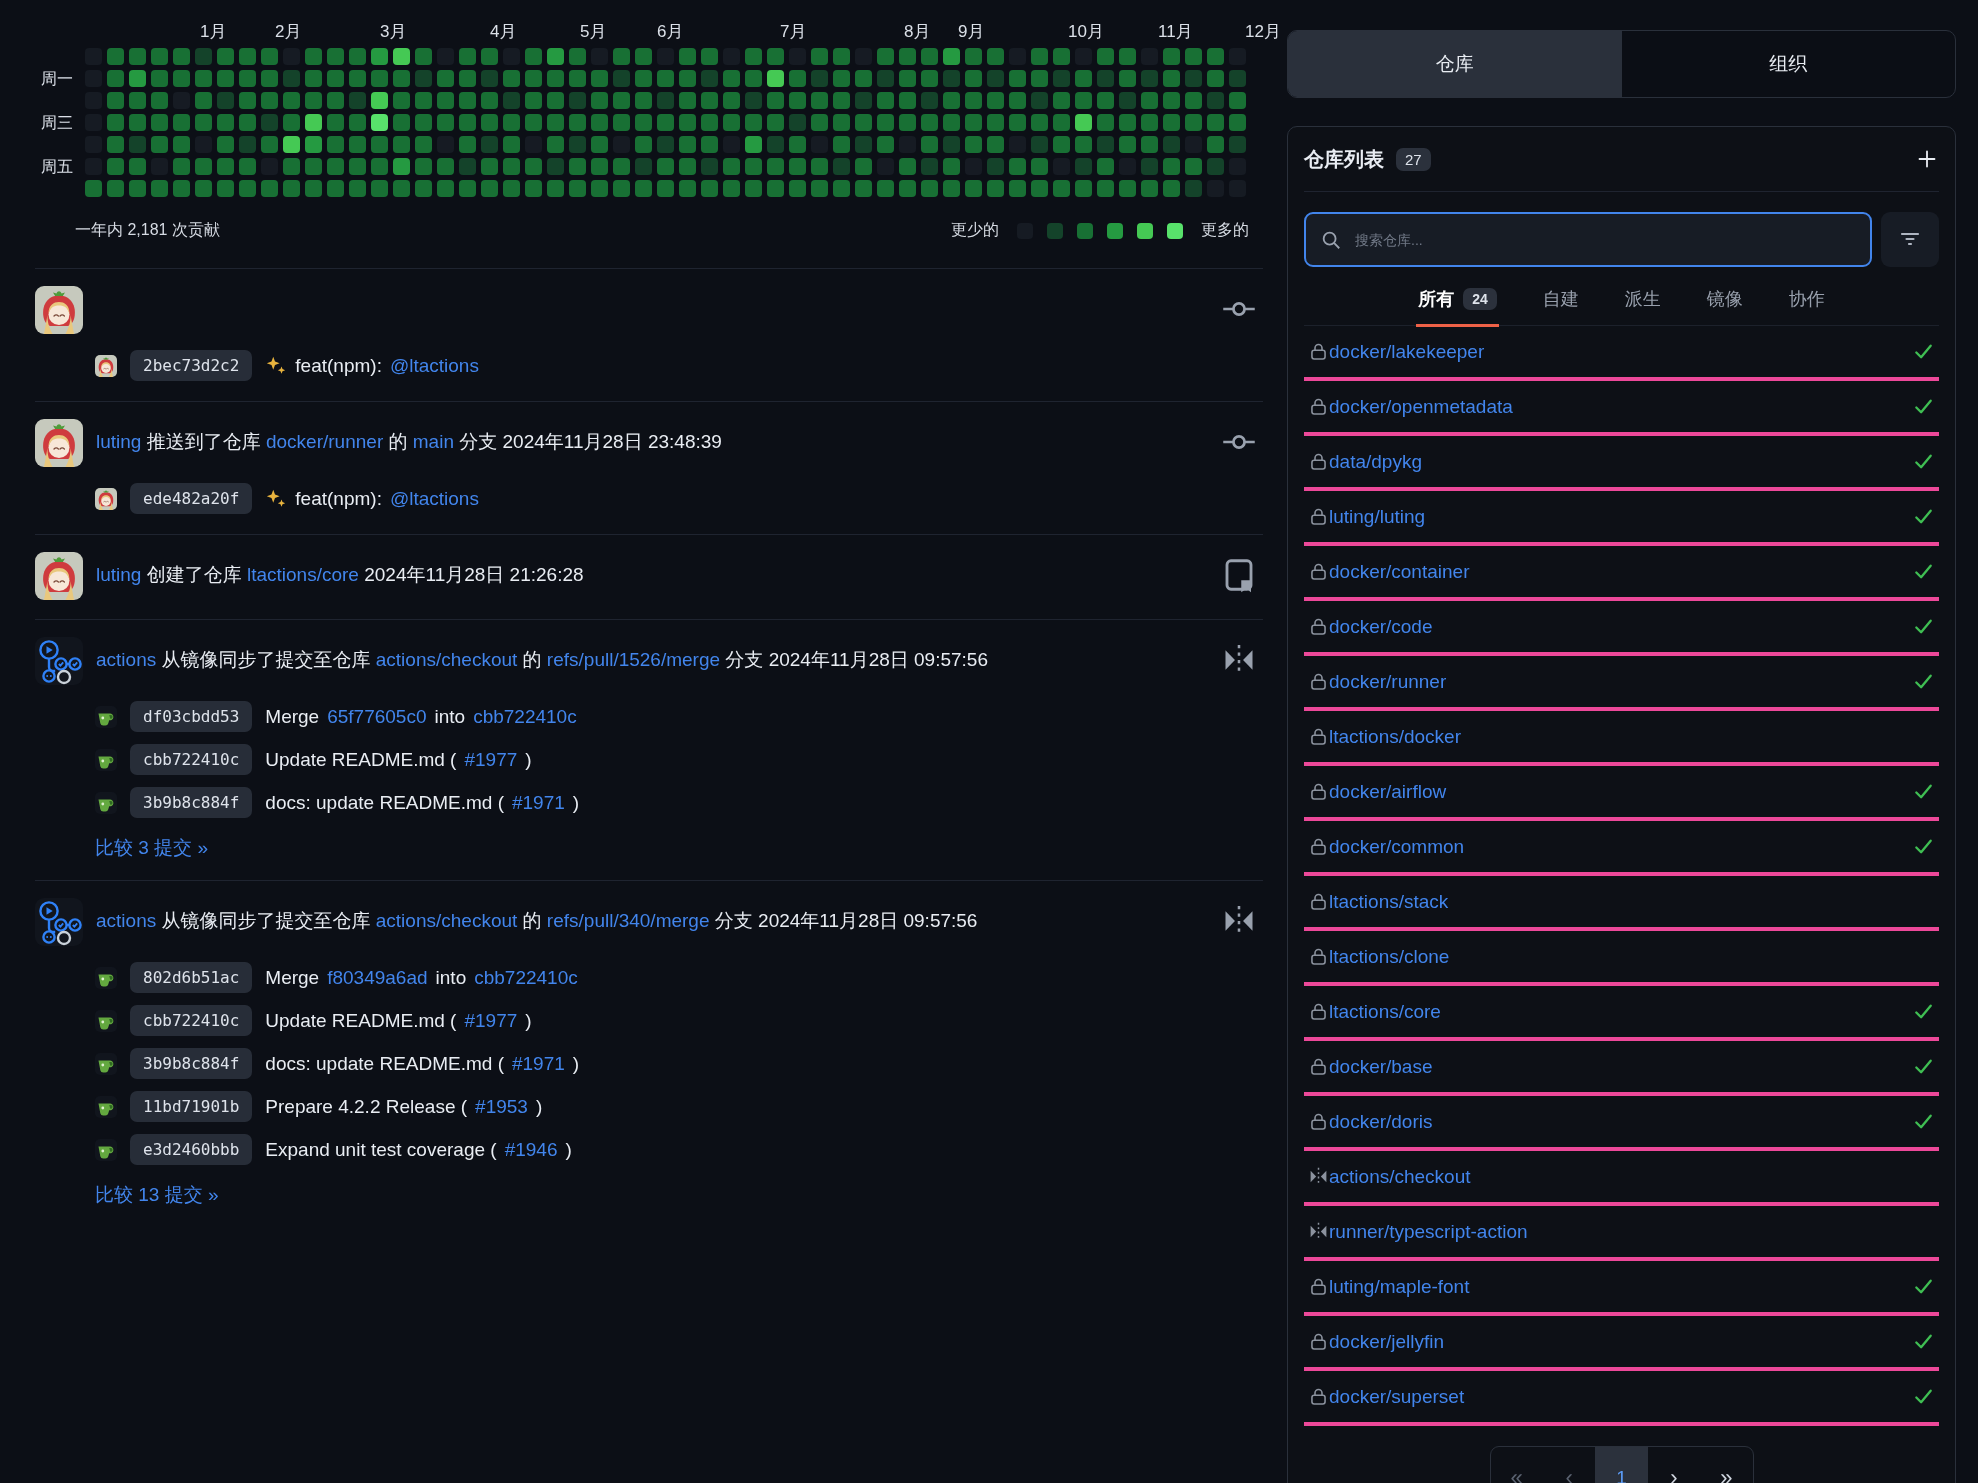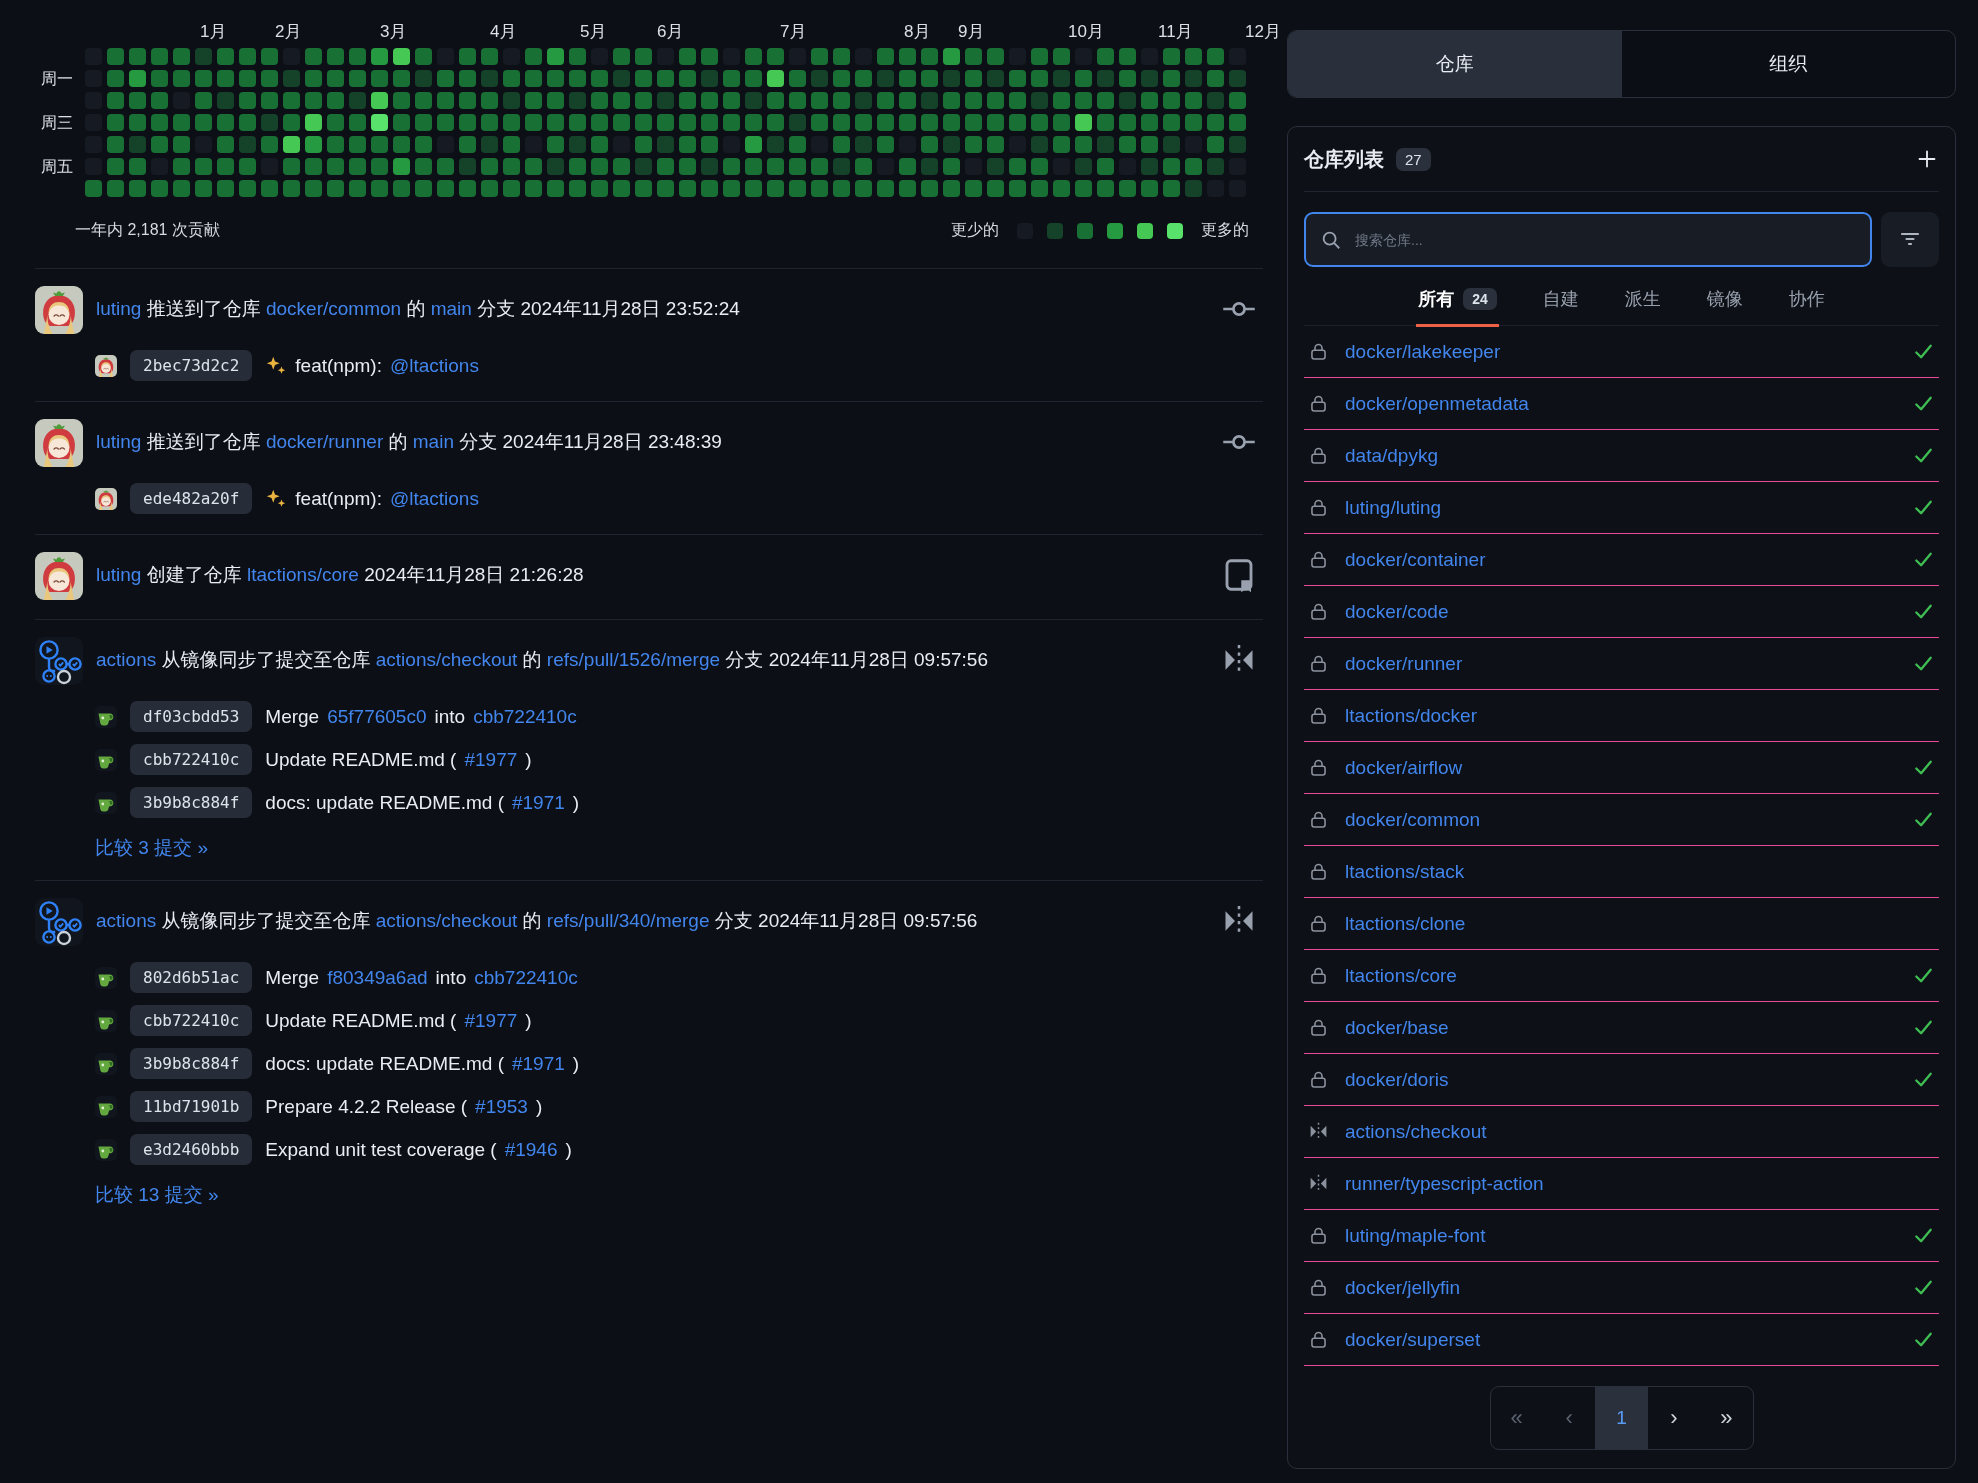--- a/index.html
+++ b/index.html
@@ -66,21 +66,21 @@
         align-items:center;justify-content:center;color:#aeb5c1;cursor:pointer;}
   .fbtn svg{width:24px;height:24px;}
 
   .filters{display:flex;justify-content:center;align-items:flex-end;gap:42px;margin-top:20px;
            border-bottom:1px solid #1c212b;}
   .ftab{padding:0 2px 13px;font-size:18px;color:#98a0ad;display:flex;gap:9px;align-items:center;
         border-bottom:3px solid transparent;margin-bottom:-2px;cursor:pointer;}
   .ftab.active{color:#fff;font-weight:bold;border-bottom-color:#ee6147;}
   .ftab .badge{font-size:14px;}
 
-  .repo-row{height:51px;display:flex;align-items:center;gap:16px;border-bottom:1px solid #ec4899;padding:0 4px;}
+  .repo-row{height:51px;display:flex;align-items:center;border-bottom:4px solid #ec4899;padding:0 4px;}
   .repo-icon{width:21px;height:21px;color:#8b929e;flex:none;}
   .repo-icon svg{width:100%;height:100%;}
   .repo-name{font-size:19px;flex:1;}
   .repo-check{width:23px;height:23px;color:#3fbf53;flex:none;}
   .repo-check svg{width:100%;height:100%;}
 
   .pag{display:flex;width:262px;height:62px;margin:20px auto 18px;border:1px solid #2a303b;
        border-radius:9px;overflow:hidden;}
   .pag-cell{flex:1;display:flex;align-items:center;justify-content:center;font-size:22px;
             color:#cfd5de;cursor:pointer;}
@@ -510,21 +510,20 @@
                 <rect width="48" height="48" fill="#c6c9bd"></rect>
                 <path d="M8.5 31C6.5 20 12 9.5 24 9.5S41.5 20 39.5 31c-1 5.5-4.5 9-7 9h-17c-2.5 0-6-3.5-7-9z" fill="#cf3b3e"></path>
                 <path d="M21.5 7.5c1-3 4-3 5 0l3.5-1-2.2 3.4h-7.6L18 6.5z" fill="#4f9b3a"></path>
                 <circle cx="24" cy="28.5" r="10.5" fill="#f7e7d8"></circle>
                 <path d="M13.5 28c0-9 5-12 10.5-12S34.5 19 34.5 28c-2-6.5-5-8.5-10.5-8.5S15.5 21.5 13.5 28z" fill="#e9c87d"></path>
                 <path d="M12.5 29c-.5 8 3 15 5 19h-8.5z" fill="#e9c87d"></path>
                 <path d="M35.5 29c.5 8-3 15-5 19H39z" fill="#e9c87d"></path>
                 <path d="M19 30q2.2-2.2 4.4 0M29.4 30q-2.2-2.2-4.4 0" stroke="#7a4a3a" fill="none" stroke-width="1.3" stroke-linecap="round"></path>
               </svg>
             </span>
-            <div class="fi-title"><a>luting</a><span> 推送到了仓库 </span><a>docker/common</a><span> 的 </span><a>main</a><span> 分支 2024年11月28日 23:52:24</span></div>
           </div>
           <div class="fi-commits">
             <div class="fi-commit">
               <span class="mini">
                 <svg viewBox="0 0 48 48">
                   <rect width="48" height="48" fill="#c6c9bd"></rect>
                   <path d="M8.5 31C6.5 20 12 9.5 24 9.5S41.5 20 39.5 31c-1 5.5-4.5 9-7 9h-17c-2.5 0-6-3.5-7-9z" fill="#cf3b3e"></path>
                   <path d="M21.5 7.5c1-3 4-3 5 0l3.5-1-2.2 3.4h-7.6L18 6.5z" fill="#4f9b3a"></path>
                   <circle cx="24" cy="28.5" r="10.5" fill="#f7e7d8"></circle>
                   <path d="M13.5 28c0-9 5-12 10.5-12S34.5 19 34.5 28c-2-6.5-5-8.5-10.5-8.5S15.5 21.5 13.5 28z" fill="#e9c87d"></path>

